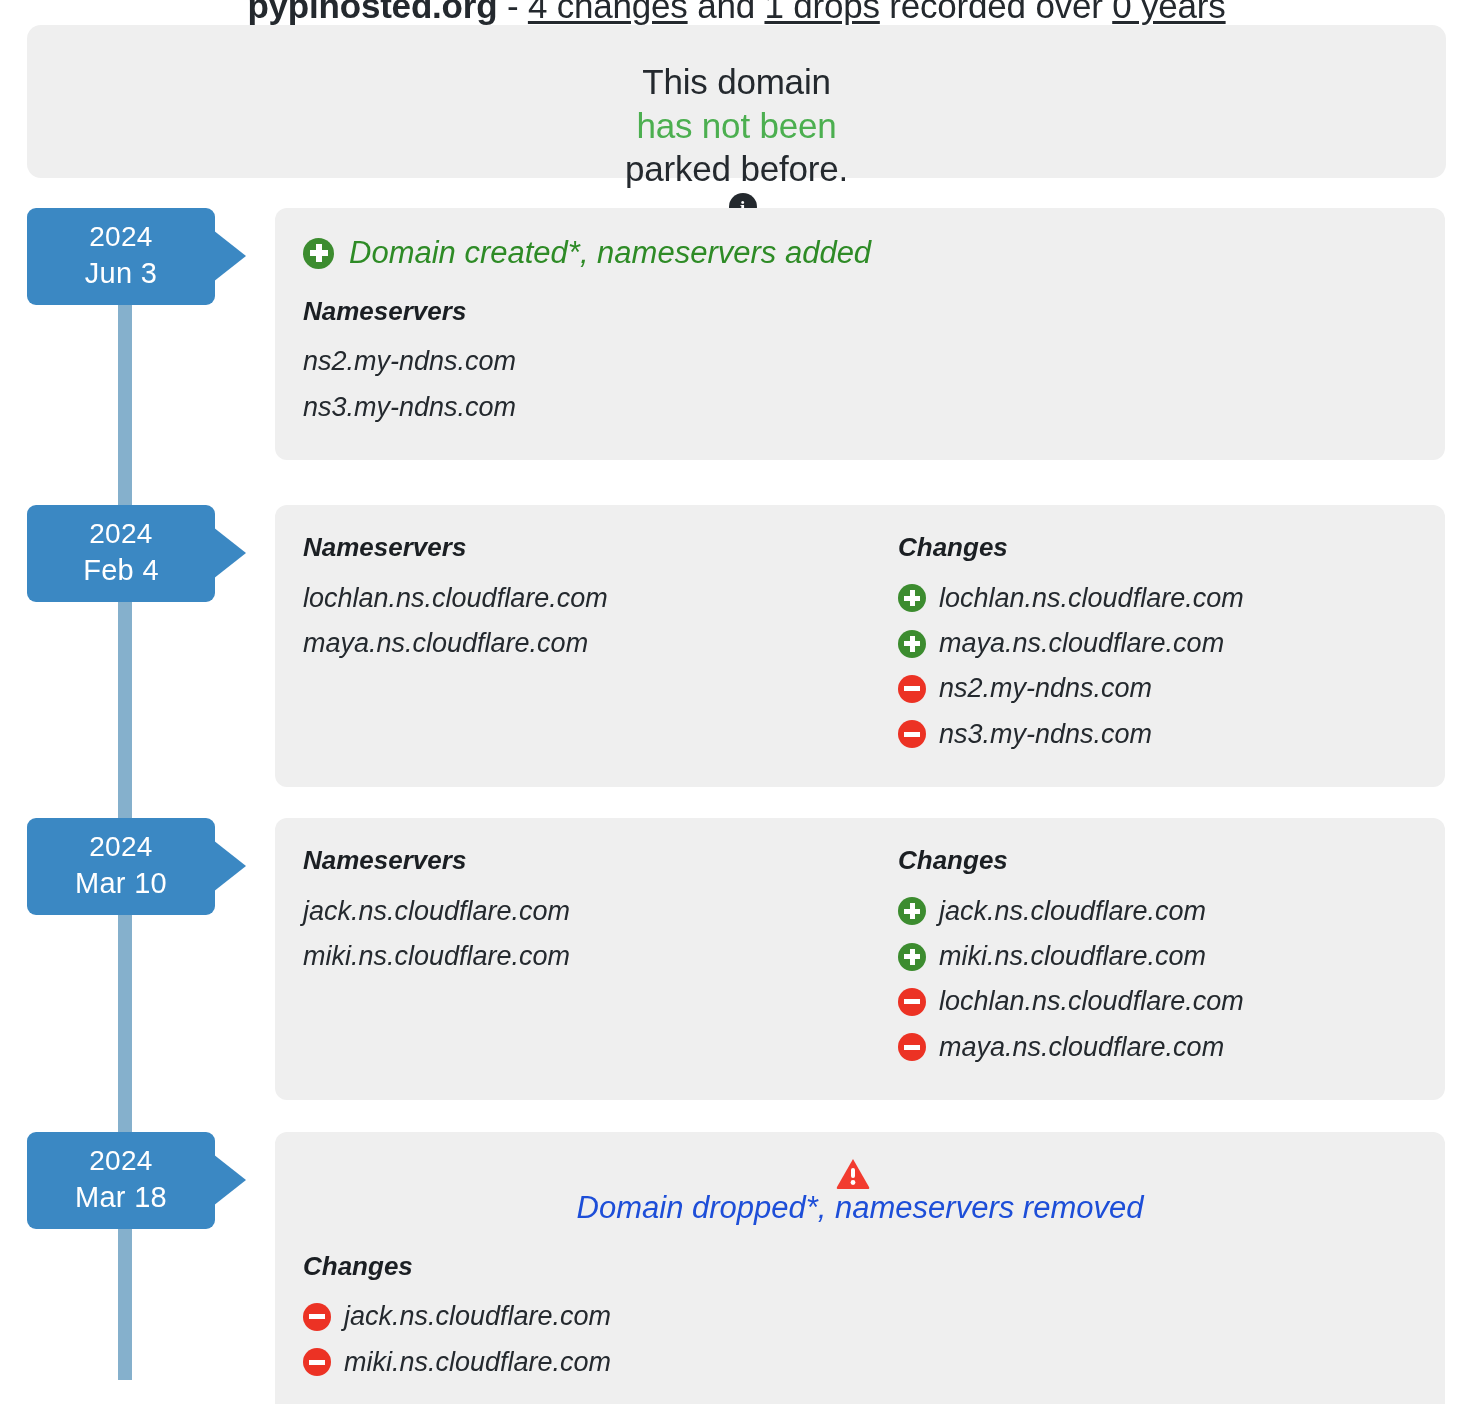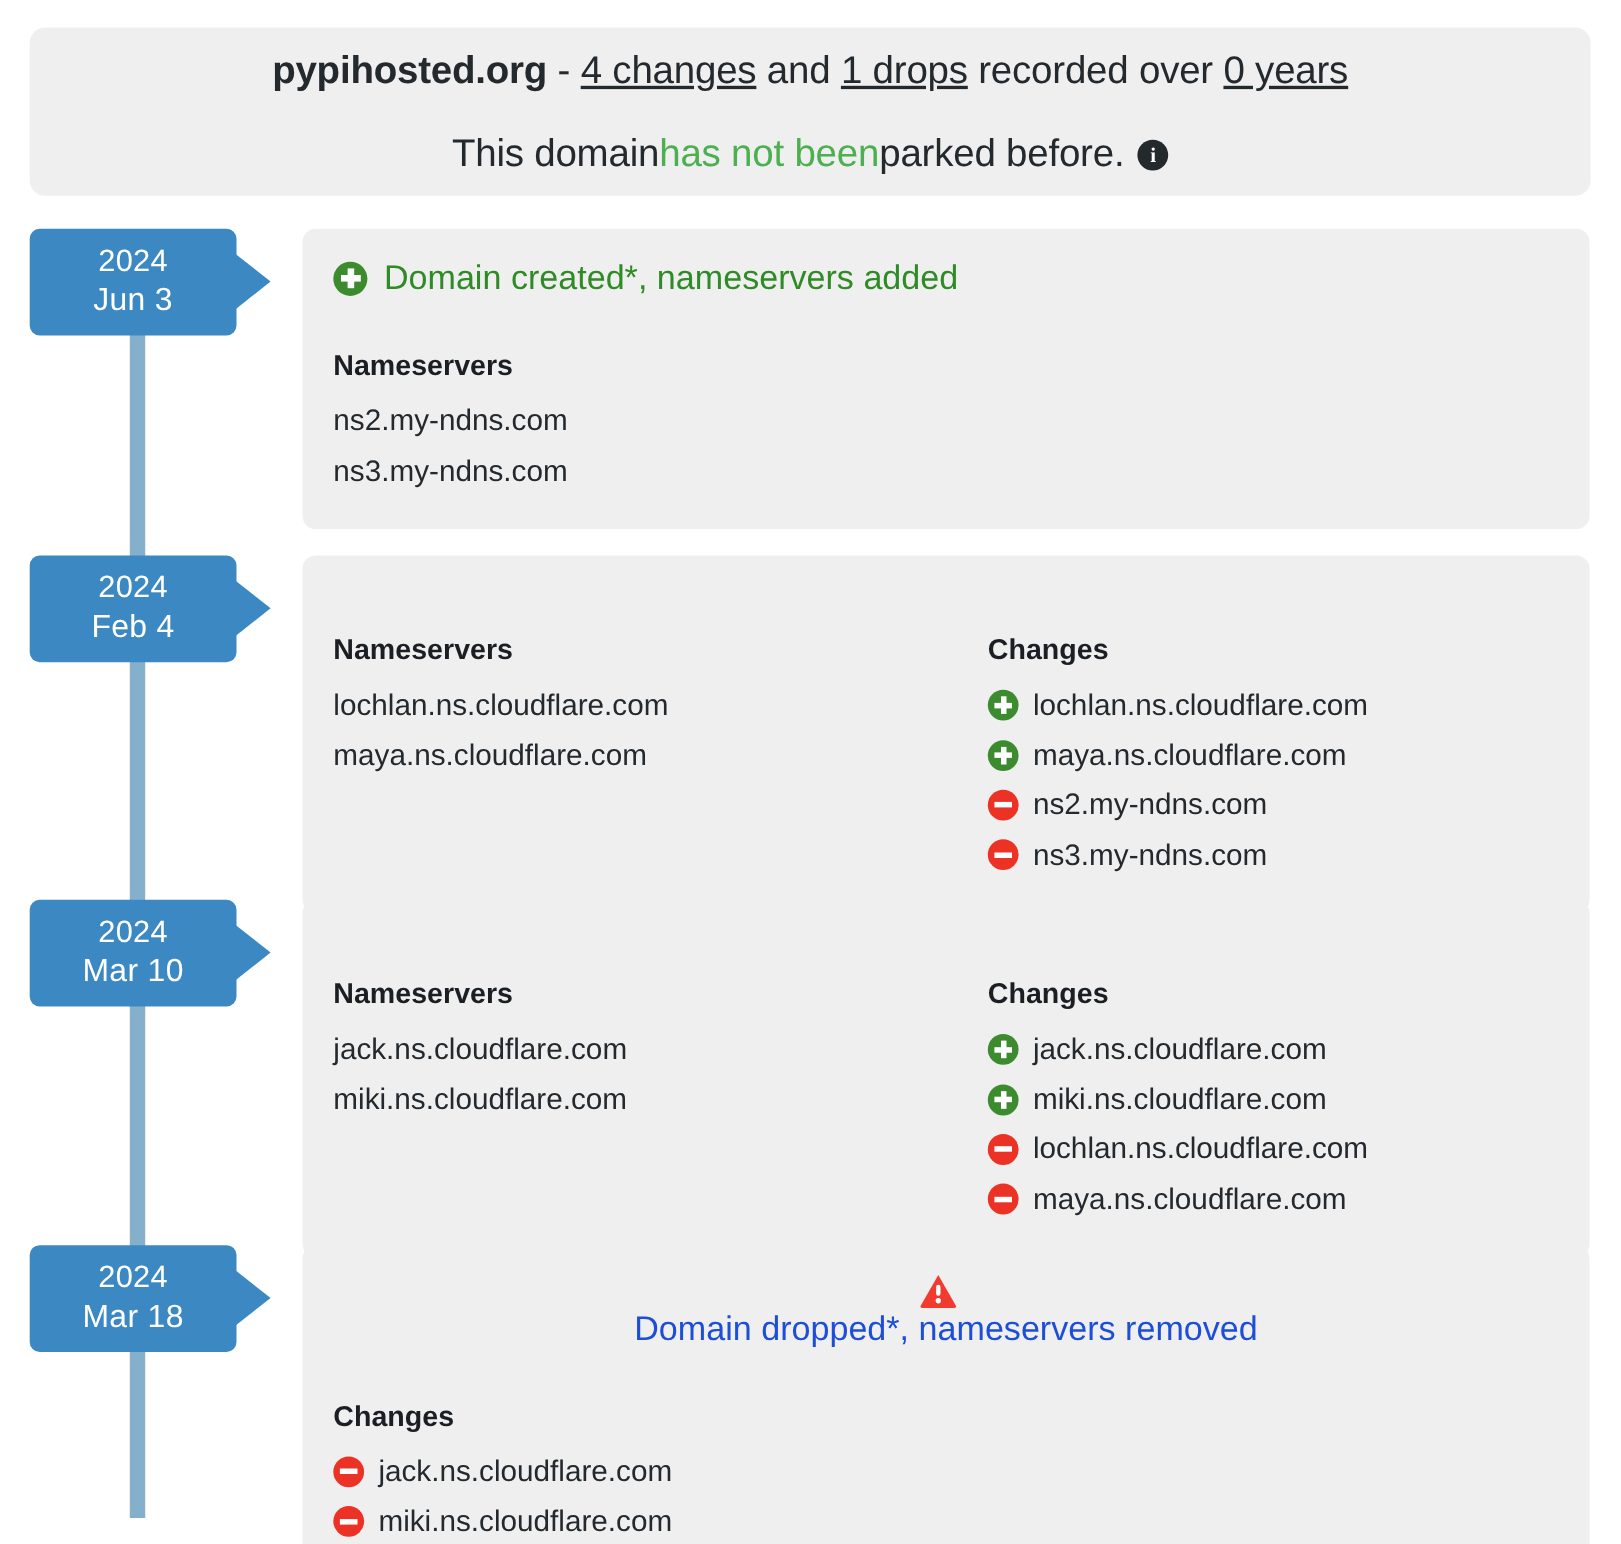--- a/index.html
+++ b/index.html
@@ -50,20 +50,21 @@
   .summary-line2 {
     font-size: 35px;
     color: #24292e;
     letter-spacing: -0.2px;
     white-space: nowrap;
     line-height: 1.25;
     margin-top: 32px;
     display: flex;
     align-items: center;
     gap: 0;
+    flex-direction: column;
   }
   .summary-line2 .accent {
     font-weight: normal;
     color: #4caf50;
   }
 
   .info-icon {
     display: inline-flex;
     align-items: center;
     justify-content: center;
@@ -137,37 +138,37 @@
   }
 
   
   .card {
     position: absolute;
     left: 275px;
     width: 1170px;
     background: #efefef;
     border-radius: 12px;
     padding: 26px 28px 30px 28px;
+    font-style: italic;
   }
 
   .card-heading {
     font-size: 31px;
     line-height: 1.25;
     display: flex;
     align-items: center;
     margin-bottom: 22px;
     white-space: nowrap;
   }
   .card-heading.created { color: #2e8b26; }
   .card-heading.dropped { color: #1d4ed8; flex-direction: column; }
 
   .cols {
     display: flex;
     align-items: flex-start;
-    margin-top: 43px;
   }
   .col-left { width: 595px; flex: 0 0 595px; }
   .col-right { flex: 1; }
 
   .col-title {
     font-size: 26px;
     font-weight: bold;
     color: #1b1f23;
     line-height: 1.25;
     margin-bottom: 12px;

